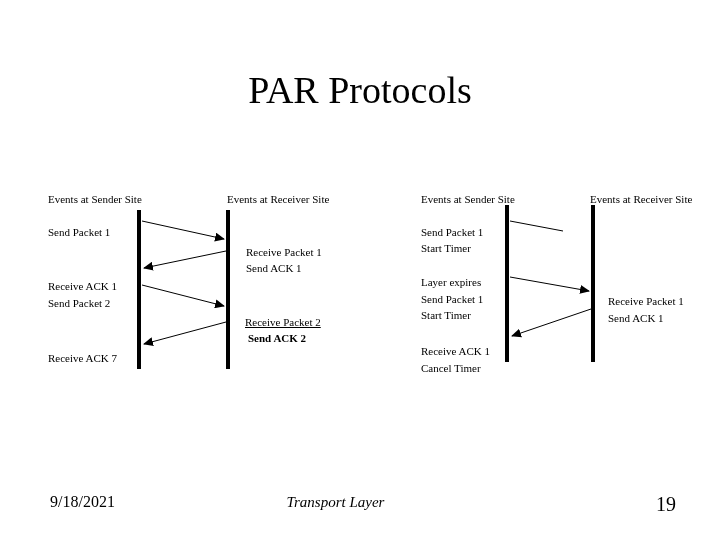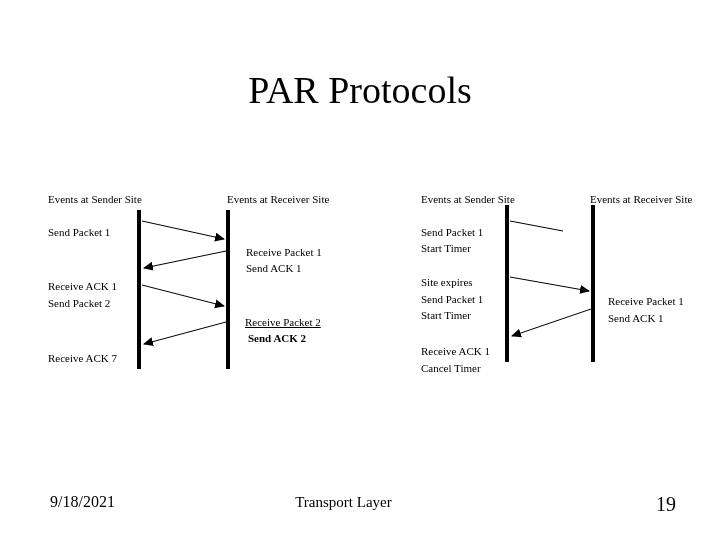--- a/index.html
+++ b/index.html
@@ -39,25 +39,26 @@
     width: 720px; height: 540px;
   }
   .footer-date {
     position: absolute;
     left: 50px;
     top: 493px;
     font-size: 16px;
   }
   .footer-center {
     position: absolute;
-    left: 12px;
+    left: 4px;
     top: 494px;
     width: 663px;
     text-align: center;
     font-size: 15px;
+    font-style: italic;
   }
   .footer-page {
     position: absolute;
     right: 56px;
     top: 493px;
     font-size: 20px;
   }
 </style>
 </head>
 <body>
@@ -100,21 +101,21 @@
   <div class="lbl" style="left:246px; top:234px;">Receive Packet 1</div>
   <div class="lbl" style="left:246px; top:250px;">Send ACK 1</div>
   <div class="lbl" style="left:245px; top:304px;text-decoration:underline;">Receive Packet 2</div>
   <div class="lbl" style="left:248px; top:320px;font-weight:bold;">Send ACK 2</div>
 
   <div class="lbl" style="left:421px; top:181px;">Events at Sender Site</div>
   <div class="lbl" style="left:590px; top:181px;">Events at Receiver Site</div>
 
   <div class="lbl" style="left:421px; top:214px;">Send Packet 1</div>
   <div class="lbl" style="left:421px; top:230px;">Start Timer</div>
-  <div class="lbl" style="left:421px; top:264px;">Site expires</div>
+  <div class="lbl" style="left:421px; top:264px;">Layer expires</div>
   <div class="lbl" style="left:421px; top:281px;">Send Packet 1</div>
   <div class="lbl" style="left:421px; top:297px;">Start Timer</div>
   <div class="lbl" style="left:421px; top:333px;">Receive ACK 1</div>
   <div class="lbl" style="left:421px; top:350px;">Cancel Timer</div>
 
   <div class="lbl" style="left:608px; top:283px;">Receive Packet 1</div>
   <div class="lbl" style="left:608px; top:300px;">Send ACK 1</div>
 
   <div class="footer-date">9/18/2021</div>
   <div class="footer-center">Transport Layer</div>

